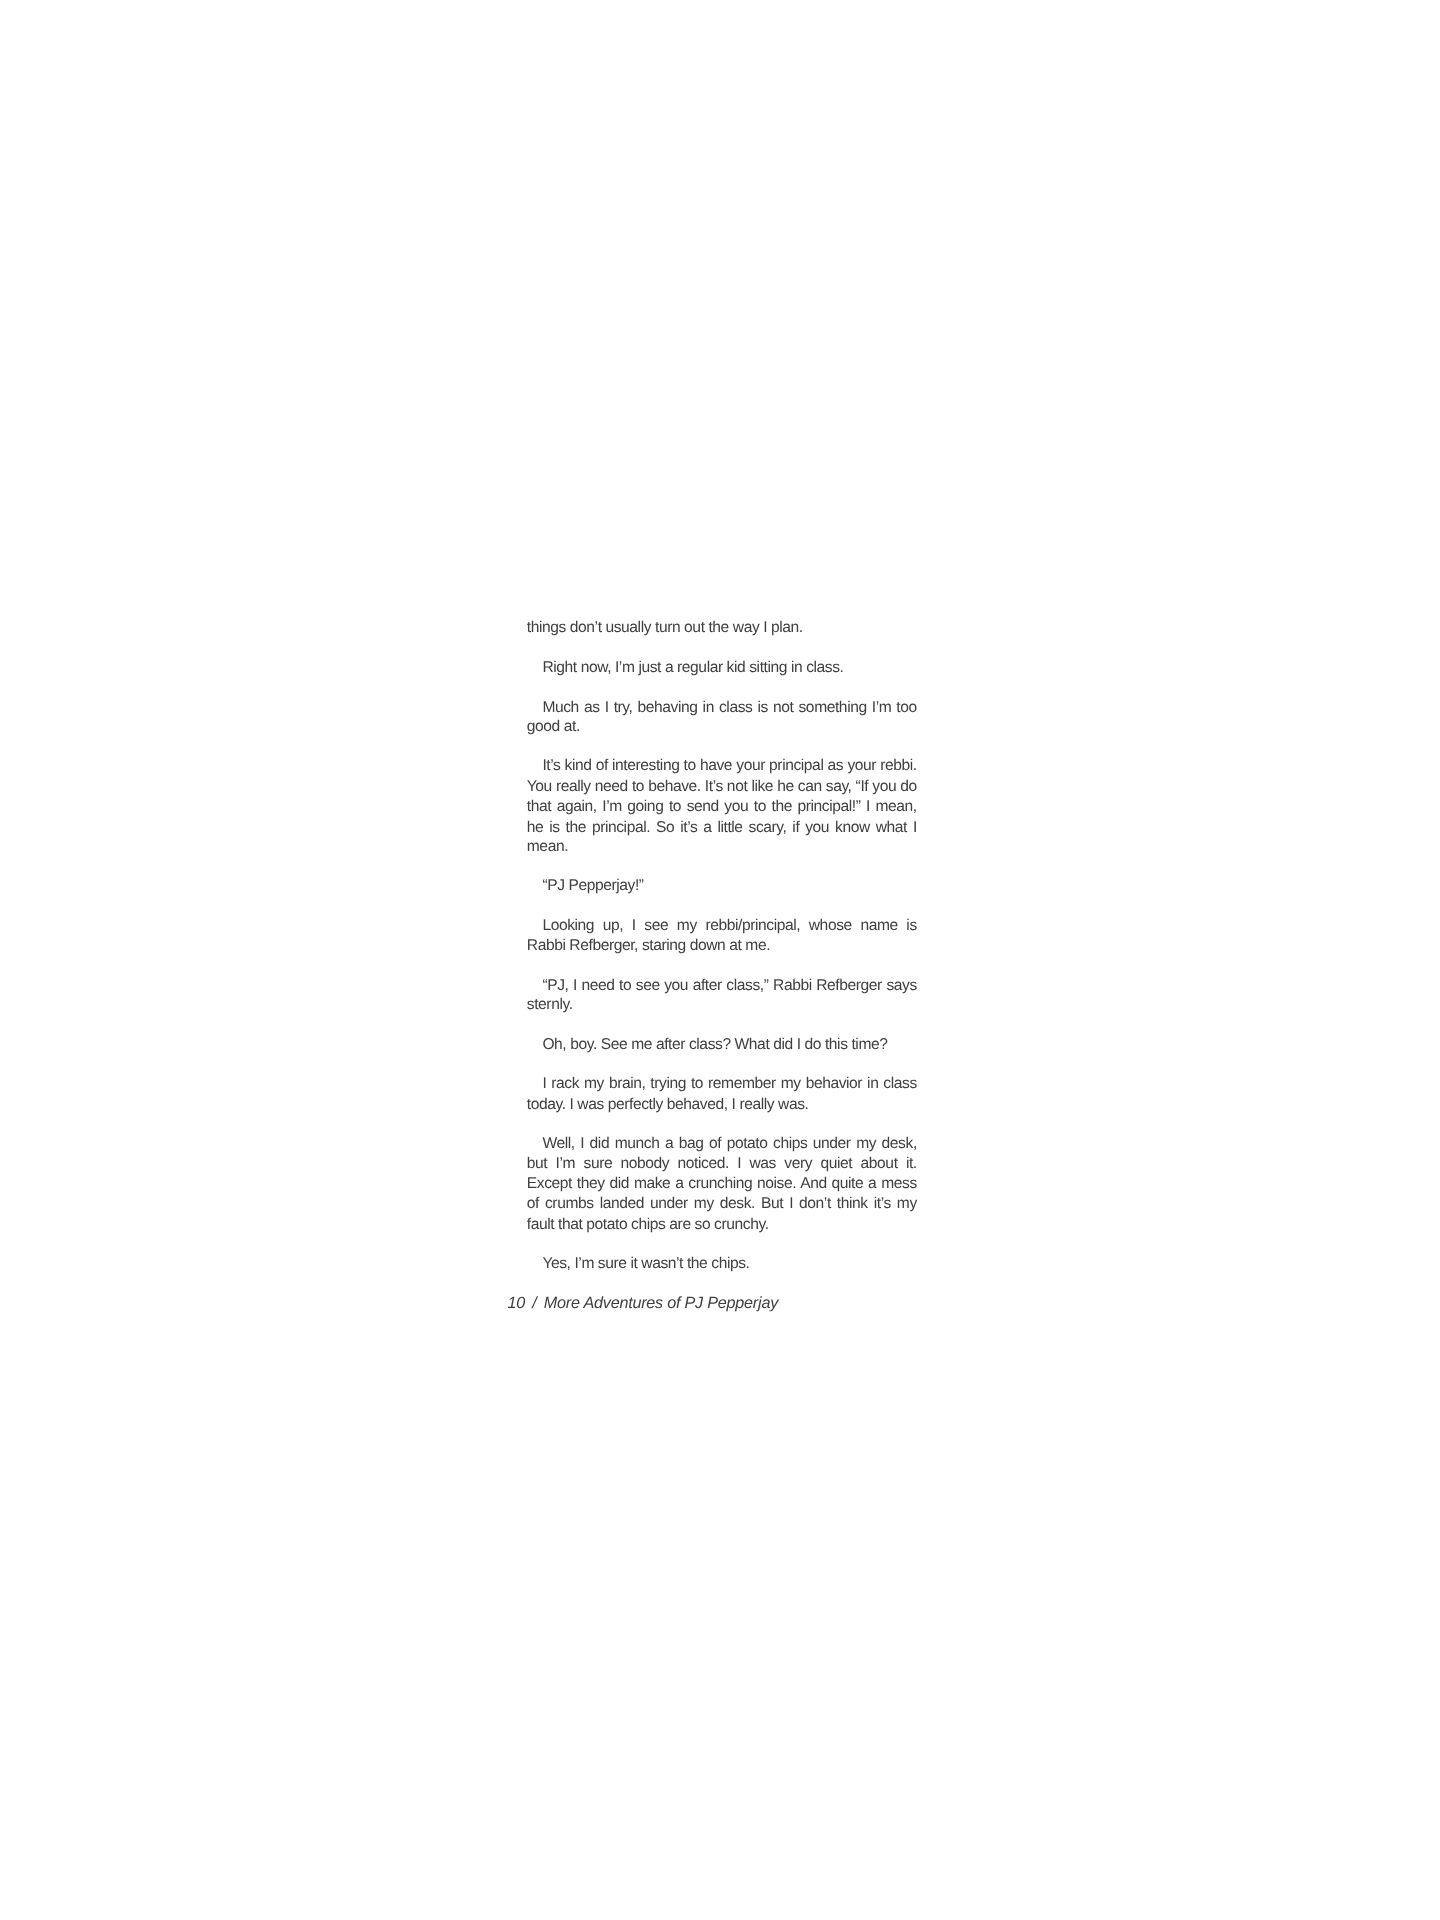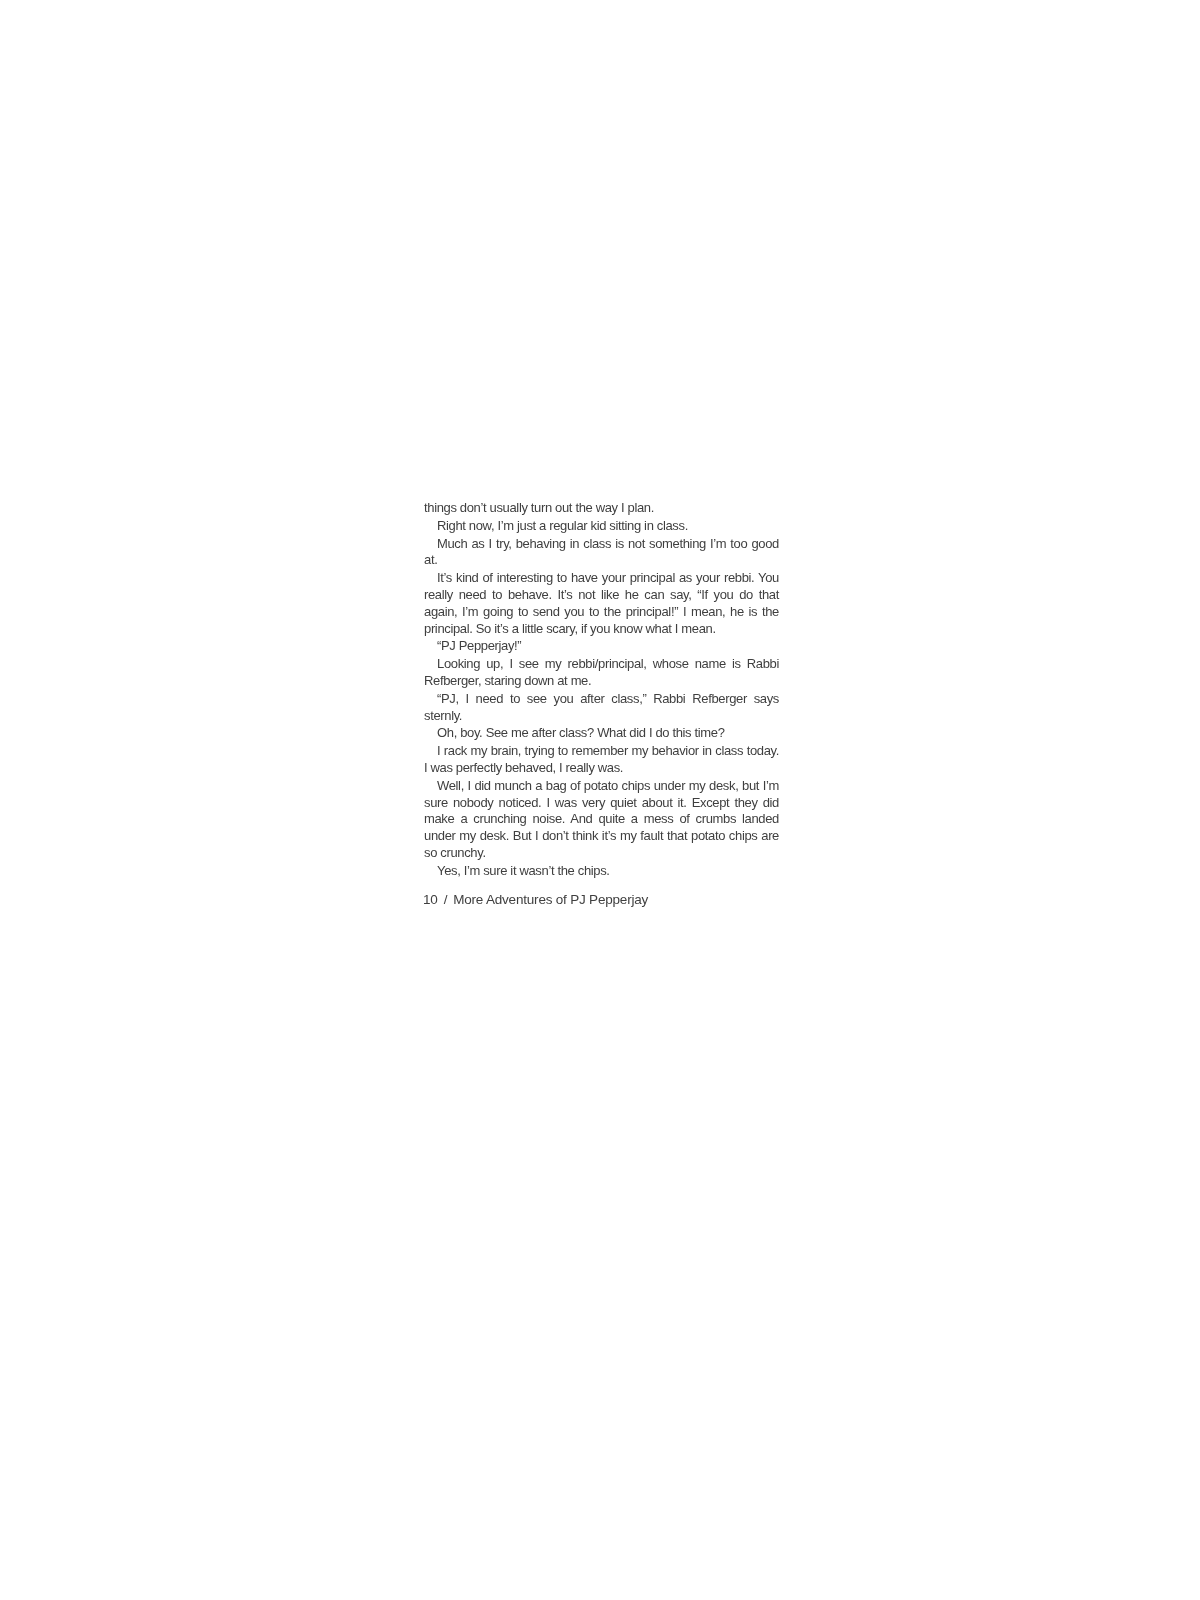--- a/index.html
+++ b/index.html
@@ -29,32 +29,33 @@
     width: 357px;
   }
   .body-text {
     color: #3f3f3f;
     font-size: 13px;
     line-height: 16.8px;
     letter-spacing: -0.35px;
     text-align: justify;
   }
   .body-text p {
-    margin: 1px;
+    margin: 16px;
     padding: 0;
   }
   .body-text p.indent {
     text-indent: 13px;
   }
   .page-footer {
     margin-top: 11px;
     color: #3f3f3f;
     font-size: 13.5px;
     line-height: 17px;
     letter-spacing: -0.2px;
+    font-style: italic;
     text-align: left;
     white-space: nowrap;
   }
   .page-footer .sep {
     margin: 0 6px;
   }
 </style>
 </head>
 <body>
 

